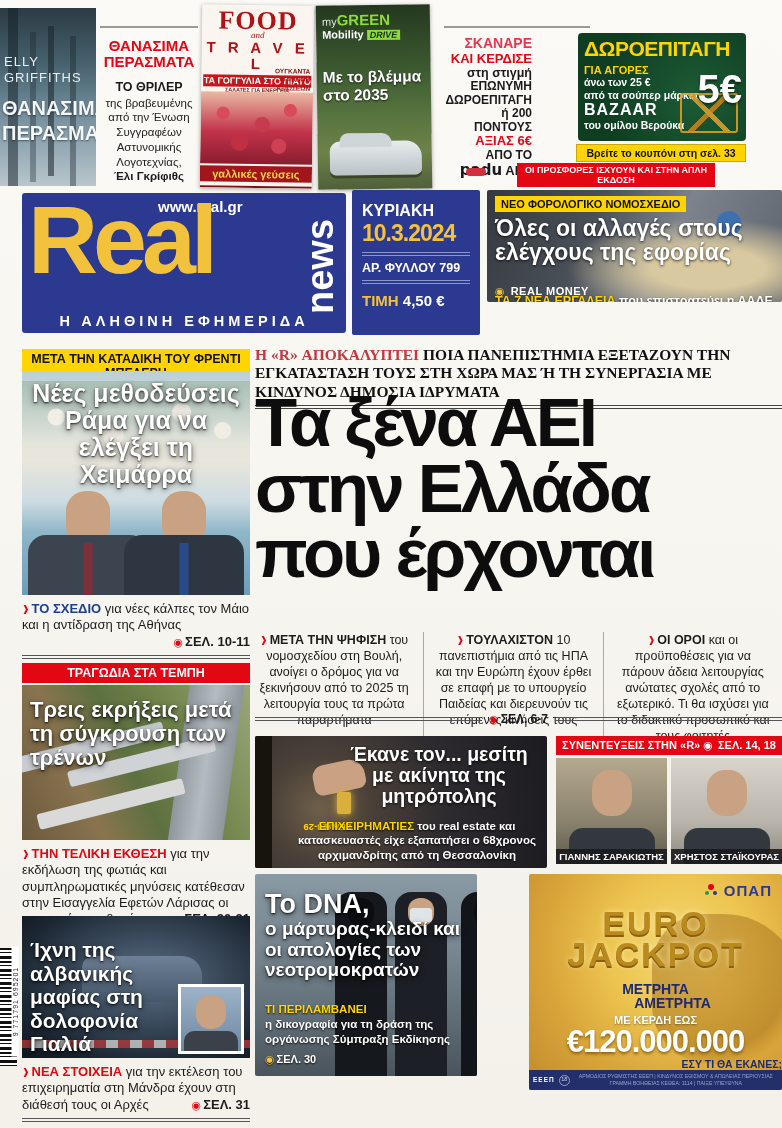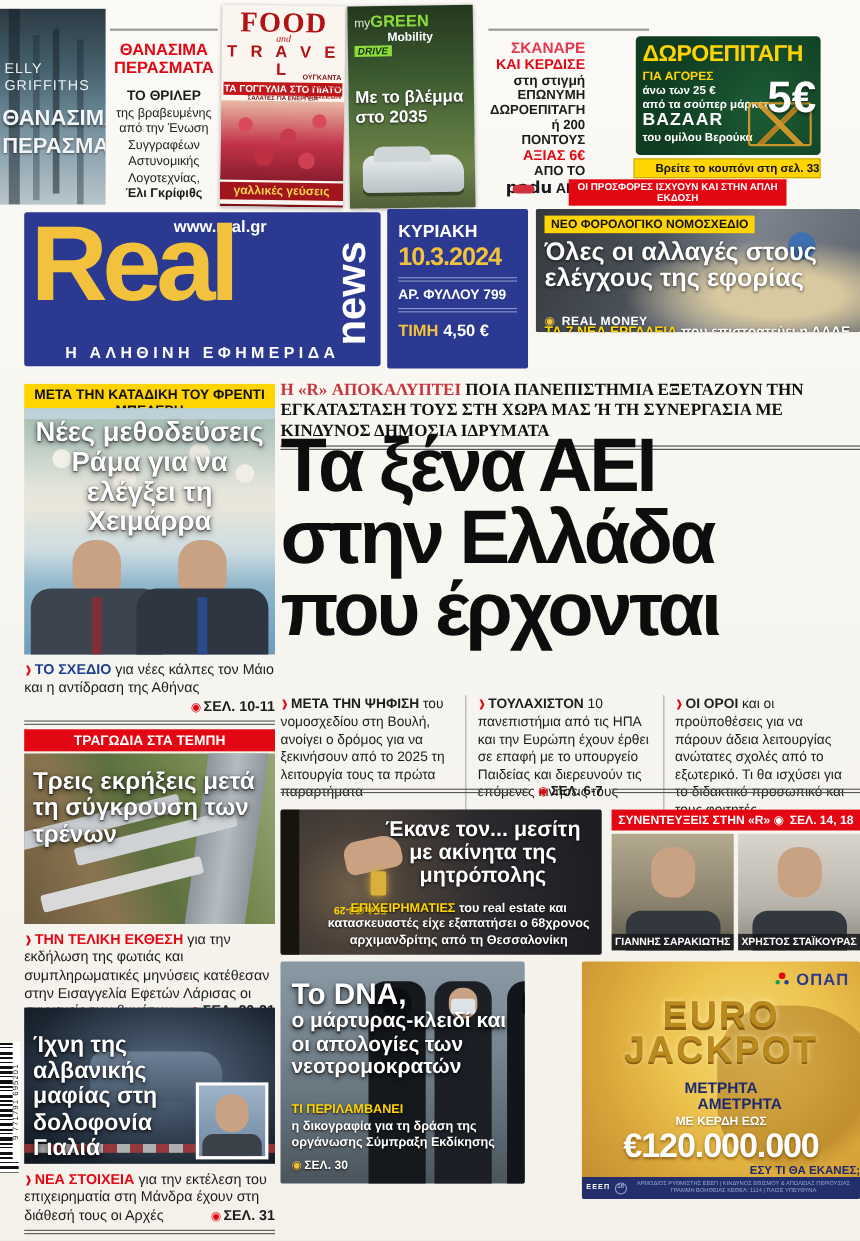--- a/index.html
+++ b/index.html
@@ -37,21 +37,21 @@
     radial-gradient(circle at 80% 25%,#d94a5a 6px,transparent 7px),radial-gradient(circle at 35% 70%,#c12f44 8px,transparent 9px),
     radial-gradient(circle at 70% 75%,#d04055 7px,transparent 8px),linear-gradient(180deg,#e9b9a4 0%,#c2334a 55%,#8a1d2e 100%);}
   .food-foot{position:absolute;left:0;bottom:6px;width:100%;background:#a3151c;color:#f8d548;font-weight:bold;font-size:11px;padding:2px 0;}
   .food-base{position:absolute;left:0;bottom:0;width:100%;background:#7e0f14;color:#f2c9c9;font-size:4.5px;padding:1px 0;}
   .green-cover{position:absolute;left:317px;top:5px;width:114px;height:184px;transform:rotate(-.8deg);
     background:linear-gradient(180deg,#24381f 0%,#3c5a30 35%,#58743f 60%,#6d8249 80%,#50603a 100%);
     box-shadow:0 1px 4px rgba(0,0,0,.35);color:#fff;overflow:hidden;padding:6px 6px;}
   .gc-brand{font-size:11px;}
   .gc-brand .my{color:#dfe8da;}
   .gc-brand .green{color:#8ddc3c;font-weight:bold;font-size:15px;}
-  .gc-brand .mob{color:#fff;font-weight:bold;margin-left:30px;}
+  .gc-brand .mob{color:#fff;font-weight:bold;}
   .gc-brand .drv{background:#8ddc3c;color:#16300f;font-weight:bold;font-size:9px;padding:0 3px;font-style:italic;}
   .gc-head{margin-top:28px;font-weight:bold;font-size:15.5px;line-height:1.15;text-shadow:0 1px 2px rgba(0,0,0,.7);}
   .gc-car{position:absolute;left:12px;bottom:14px;width:92px;height:34px;background:linear-gradient(180deg,#e8eced,#b9c2c6);border-radius:10px 16px 6px 6px;box-shadow:0 3px 0 rgba(0,0,0,.35);}
   .gc-car::before{content:"";position:absolute;left:10px;top:-8px;width:52px;height:14px;background:#cfd6d8;border-radius:8px 10px 0 0;}
   .scan-promo{position:absolute;left:444px;top:26px;width:146px;height:152px;border-top:2px solid #9a9a9a;padding-top:8px;display:flex;flex-direction:column;}
   .sp-text{width:88px;text-align:right;line-height:1.12;}
   .sp-text .r{color:#e8364f;font-weight:bold;font-size:14px;}
   .sp-text .r2{color:#e30613;font-weight:bold;font-size:13px;}
   .sp-text .b{font-weight:bold;font-size:12px;}
   .sp-text .n{font-size:12.5px;font-weight:bold;}
@@ -64,21 +64,21 @@
   .voucher{position:absolute;left:578px;top:33px;width:168px;height:108px;background:radial-gradient(circle at 70% 60%,#1d5c35,#0f3d22 70%);
     border-radius:4px;color:#fff;padding:4px 6px;overflow:hidden;}
   .v-ttl{color:#ffd400;font-weight:bold;font-size:21px;letter-spacing:-.5px;}
   .v-for{color:#ffd400;font-weight:bold;font-size:11px;margin-top:3px;}
   .v-l{font-weight:bold;font-size:10.5px;line-height:1.2;}
   .v-brand{font-weight:bold;font-size:16px;letter-spacing:1px;}
   .v-amt{position:absolute;right:4px;top:34px;font-weight:bold;font-size:40px;color:#fff;text-shadow:0 2px 3px rgba(0,0,0,.5);}
   .v-cart{position:absolute;right:8px;bottom:8px;width:58px;height:40px;border:2px solid #e8a22a;border-radius:3px;background:
     linear-gradient(45deg,transparent 46%,#e8a22a 46%,#e8a22a 54%,transparent 54%),
     linear-gradient(-45deg,transparent 46%,#c9871d 46%,#c9871d 54%,transparent 54%);opacity:.85;}
-  .v-coupon{position:absolute;left:576px;top:144px;width:170px;background:#ffd400;color:#111;font-weight:bold;font-size:10.5px;text-align:right;padding:2px 0;border:1px solid #c9a900;}
+  .v-coupon{position:absolute;left:576px;top:144px;width:170px;background:#ffd400;color:#111;font-weight:bold;font-size:10.5px;text-align:center;padding:2px 0;border:1px solid #c9a900;}
   .v-valid{position:absolute;left:517px;top:163px;width:198px;background:#e30613;color:#fff;font-weight:bold;font-size:9px;text-align:center;padding:2px 0;}
   
   .masthead{position:absolute;left:22px;top:193px;width:324px;height:140px;background:#2b3990;border-radius:3px;overflow:hidden;}
   .mh-url{position:absolute;top:5px;left:136px;color:#fff;font-weight:bold;font-size:15px;}
   .mh-real{position:absolute;top:-4px;left:6px;color:#f2c23c;font-weight:bold;font-size:97px;letter-spacing:-5px;line-height:1.05;}
   .mh-news{position:absolute;right:-22px;top:52px;color:#fff;font-weight:bold;font-size:38px;transform:rotate(-90deg);letter-spacing:0;}
   .mh-tag{position:absolute;bottom:4px;left:0;width:100%;text-align:center;color:#fff;font-weight:bold;font-size:14.5px;letter-spacing:4px;}
   .issue{position:absolute;left:352px;top:190px;width:128px;height:145px;background:#2b3990;color:#fff;padding:12px 10px;border-radius:2px;}
   .is-day{font-weight:bold;font-size:16px;}
   .is-date{color:#f2c23c;font-weight:bold;font-size:23px;letter-spacing:-1px;}
@@ -95,21 +95,21 @@
   .tax-sub{position:absolute;left:8px;top:104px;font-size:12.5px;line-height:1.2;font-weight:bold;text-shadow:0 1px 2px rgba(0,0,0,.8);}
   .tax-sub .y{color:#ffd400;}
   .tax-sec{position:absolute;left:8px;bottom:4px;font-weight:bold;font-size:11px;letter-spacing:.5px;}
   .tax-sec .ic{color:#f2c23c;}
   
   .kicker{position:absolute;left:255px;top:346px;width:527px;font-family:"Liberation Serif","DejaVu Serif",serif;
     font-weight:bold;font-size:15.5px;line-height:1.18;color:#111;border-bottom:4px double #444;padding-bottom:4px;}
   .kicker .red{color:#c9353f;}
   .headline{position:absolute;left:255px;top:390px;width:527px;font-weight:bold;font-size:69px;line-height:.95;
     letter-spacing:-3px;color:#0d0d0d;}
-  .deck{position:absolute;left:255px;top:632px;width:527px;display:flex;}
+  .deck{position:absolute;left:255px;top:632px;width:527px;display:flex;text-align:center;}
   .deck .col{flex:1;padding:0 10px;font-size:12.5px;line-height:1.28;color:#1c1c1c;}
   .deck .col:first-child{padding-left:0;}
   .deck .col+.col{border-left:1px solid #aaa;}
   .blt{color:#e30613;font-size:9px;vertical-align:1px;margin-right:2px;}
   .deck b{font-size:12.5px;}
   .deck-pages{position:absolute;left:255px;top:712px;width:527px;display:flex;align-items:center;font-weight:bold;font-size:12px;}
   .deck-pages .ln{flex:1;border-top:4px double #555;height:0;}
   .deck-pages .pg{padding:0 8px;white-space:nowrap;}
   .bullseye{color:#e30613;font-size:11px;margin-right:2px;}
   

